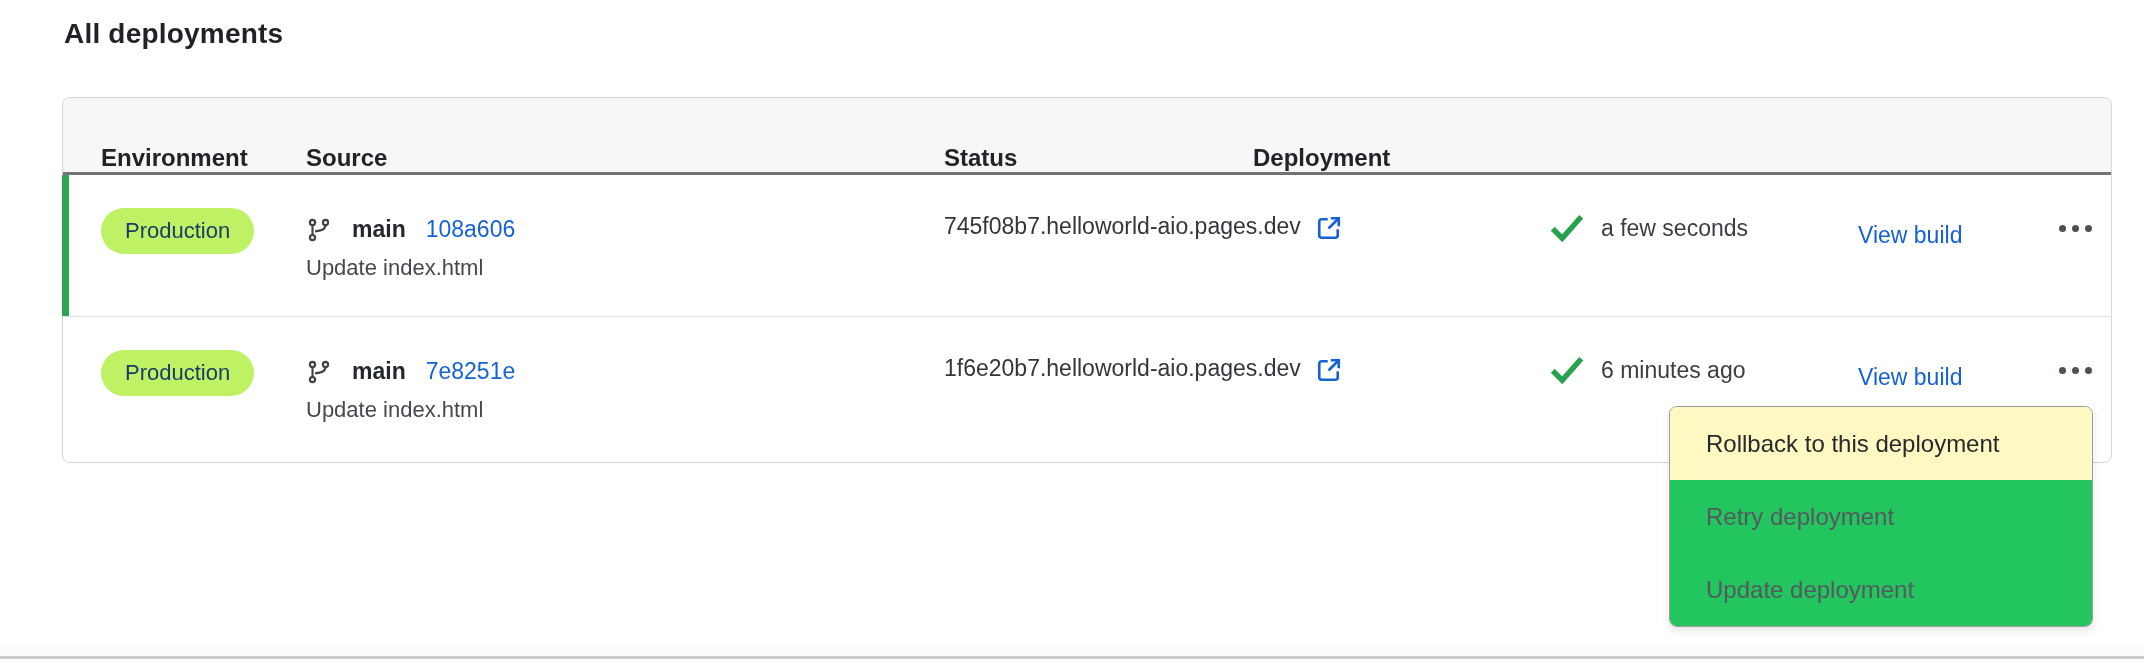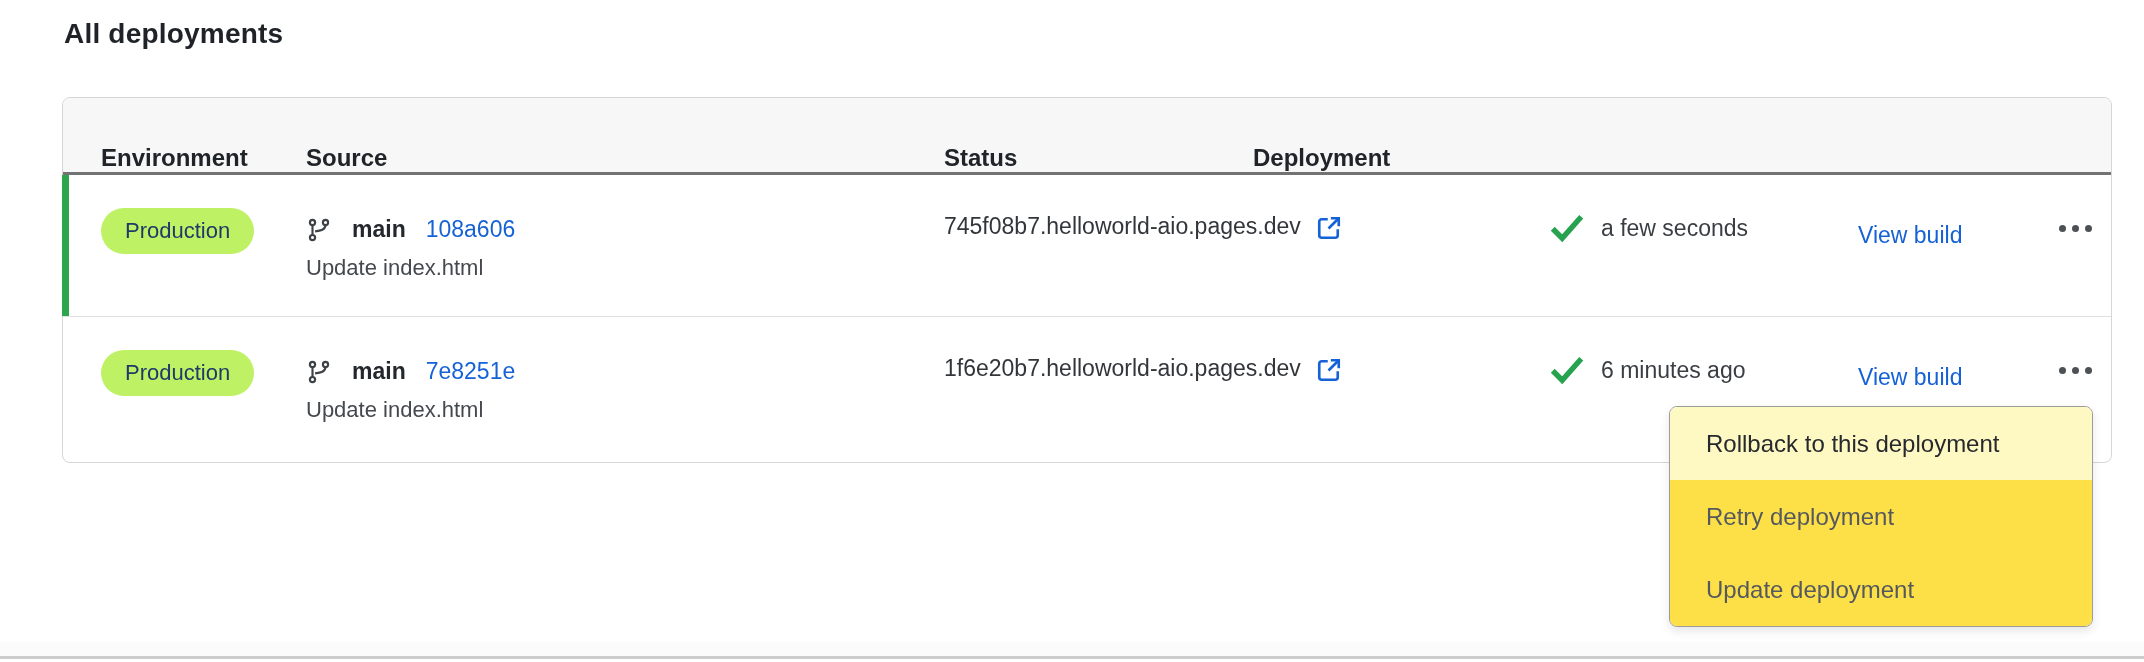--- a/index.html
+++ b/index.html
@@ -92,21 +92,21 @@
     overflow:hidden;
     box-shadow:0 4px 10px rgba(0,0,0,0.10);
     z-index:10;
   }
   .menu-item {
     height:73px;
     display:flex; align-items:center;
     padding-left:36px;
     font-size:24px; color:#55595e;
     cursor:pointer;
-    background:#fde047;
+    background:#22c55e;
   }
   .menu-item-highlighted { background:#fef9c3; color:#26292d; }
 
   
   .bottom-band { position:absolute; left:0; right:0; top:642px; height:14px; background:#fbfbfb; }
   .bottom-rule { position:absolute; left:0; right:0; top:656px; height:3px; background:#cccccc; }
 
   svg { display:block; }
 </style>
 </head>

